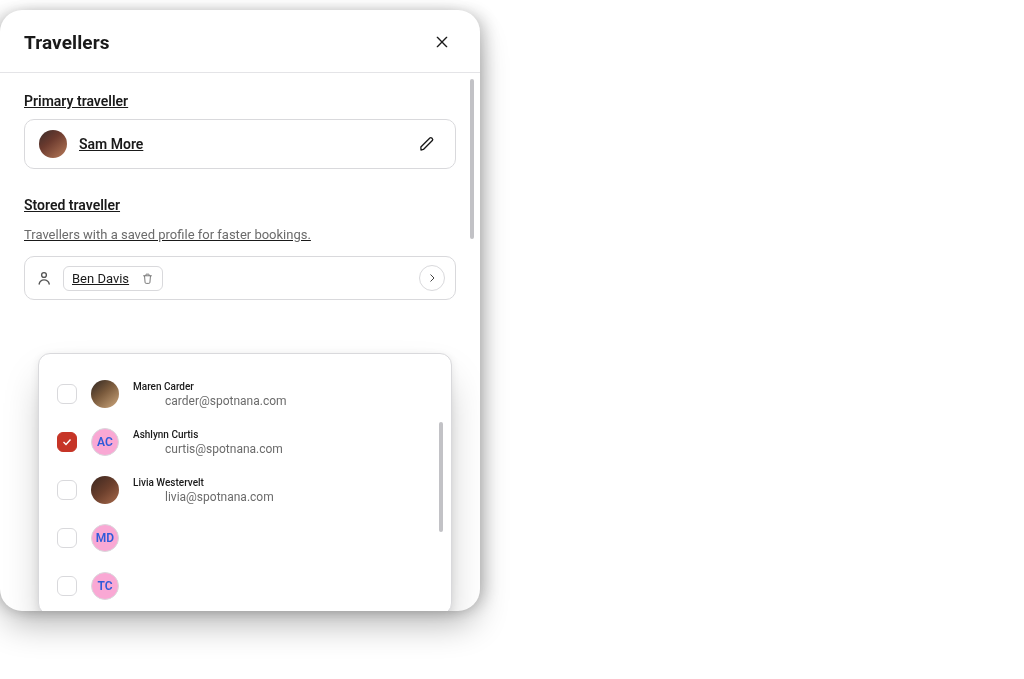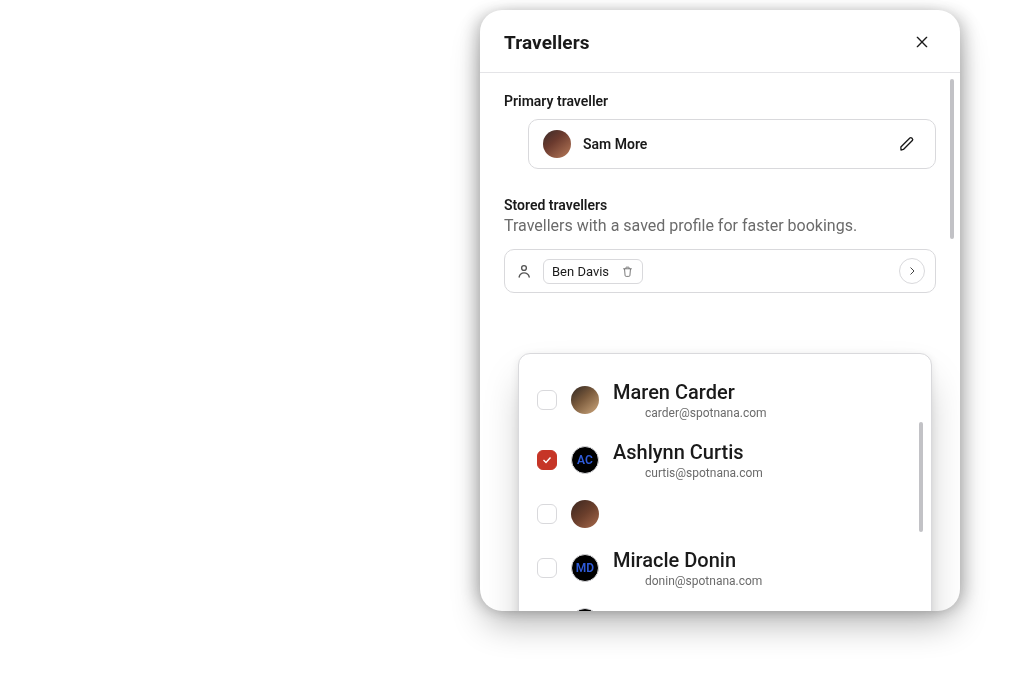--- a/index.html
+++ b/index.html
@@ -15,22 +15,22 @@
   *{box-sizing:border-box;}
   html,body{margin:0;padding:0;height:100%;}
   body{
     background:#ffffff;
     font-family:-apple-system,BlinkMacSystemFont,"Segoe UI",Roboto,Helvetica,Arial,sans-serif;
     font-size:14px;
     color:var(--text);
     overflow:hidden;
   }
   .stage{
-    width:960px;height:679px;position:relative;
-    display:flex;align-items:flex-start;justify-content:flex-end;
+    width:832px;height:679px;position:relative;
+    display:flex;align-items:flex-start;justify-content:flex-start;
     padding-top:10px;
   }
   .modal{
     width:var(--modal-w);
     background:#fff;
     border-radius:22px;
     box-shadow:
       8px 0 16px -4px rgba(0,0,0,.22),
       -8px 0 16px -4px rgba(0,0,0,.22),
       0 18px 34px -6px rgba(0,0,0,.30);
@@ -65,40 +65,40 @@
     background:var(--scroll); border-radius:3px;
   }
 
   .section-label{
     font-size:14px; font-weight:600; color:var(--text); margin:0 0 10px 0;
   }
   .row-card{
     border:1px solid var(--chip-border);
     border-radius:10px;
     padding:10px 14px;
-    display:flex;align-items:center;gap:12px;margin-left:24px;
+    display:flex;align-items:center;gap:12px;
   }
   .avatar{
     width:28px;height:28px;border-radius:50%;display:flex;align-items:center;justify-content:center;
     font-size:12px;font-weight:600;flex:0 0 28px;
   }
   .avatar.photo{background:linear-gradient(140deg,#3a2c2a 0%,#6b3a2e 40%,#b87b5a 100%);}
   .avatar.photo2{background:linear-gradient(140deg,#2e2521 0%,#7a5a3c 45%,#cfa97e 100%);}
   .avatar.photo3{background:linear-gradient(140deg,#3a261f 0%,#6b3f2c 50%,#a86a4c 100%);}
-  .avatar.initials{background:#000000;border:1px solid var(--chip-border);color:var(--avatar-blue);}
+  .avatar.initials{background:#f9a8d4;border:1px solid var(--chip-border);color:var(--avatar-blue);}
   .grow{flex:1 1 auto;min-width:0;}
   .name{font-weight:600;font-size:14px;color:var(--text);}
   .edit-btn{
     width:28px;height:28px;display:flex;align-items:center;justify-content:center;
     border:none;background:transparent;cursor:pointer;color:var(--text);border-radius:6px;padding:0;
   }
   .edit-btn svg{width:16px;height:16px;stroke:currentColor;}
 
   .stored-wrap{margin-top:28px;}
-  .sub{font-size:16px;color:var(--muted);margin:3px 0 14px 0;}
+  .sub{font-size:13px;color:var(--muted);margin:14px 0 14px 0;}
 
   .search-row{
     border:1px solid var(--chip-border);
     border-radius:10px;
     padding:8px 10px;
     display:flex;align-items:center;gap:10px;
   }
   .search-row .person-icon{width:18px;height:18px;color:#555;display:flex;align-items:center;justify-content:center;}
   .chip{
     display:inline-flex;align-items:center;gap:11px;
@@ -139,30 +139,30 @@
     padding:10px 6px;
   }
   .check{
     width:20px;height:20px;border:1.5px solid var(--chip-border);border-radius:6px;
     display:flex;align-items:center;justify-content:center;
     cursor:pointer;flex:0 0 20px;
   }
   .check.checked{background:var(--accent);border-color:var(--accent);}
   .check.checked svg{stroke:#fff;stroke-width:2.8;width:12px;height:12px;}
   .who{display:flex;flex-direction:column;min-width:0;}
-  .who .nm{font-size:20px;font-weight:500;color:var(--text);}
+  .who .nm{font-size:10px;font-weight:500;color:var(--text);}
   .who .em{font-size:12px;color:var(--muted);margin-top:2px;margin-left:32px;}
   
   .list-scroll{
     position:absolute;right:8px;top:68px;width:4px;height:110px;
     background:var(--scroll);border-radius:3px;
   }
 
   
-  .modal-body{min-height:520px;}
+  .modal-body{min-height:520px;text-decoration:underline;}
 </style>
 </head>
 <body>
 
 <div class="stage">
   <div class="modal">
 
     <div class="modal-header">
       <div class="modal-title">Travellers</div>
       <button class="icon-btn">
@@ -181,21 +181,21 @@
         <div class="avatar photo"></div>
         <div class="grow name">Sam More</div>
         <button class="edit-btn">
           <svg viewBox="0 0 24 24" fill="none" stroke-width="2" stroke-linecap="round" stroke-linejoin="round">
               <path d="M3 21l3.6-.8L20 6.8a2 2 0 0 0 0-2.8l-.9-.9a2 2 0 0 0-2.8 0L2.8 16.4 3 21z"></path>
             </svg>
         </button>
       </div>
 
       <div class="stored-wrap">
-        <p class="section-label" style="margin-bottom:2px">Stored travellers</p>
+        <p class="section-label" style="margin-bottom:2px">Stored traveller</p>
         <p class="sub">Travellers with a saved profile for faster bookings.</p>
 
         <div class="search-row">
           <span class="person-icon">
             <svg viewBox="0 0 24 24" fill="none" stroke="currentColor" stroke-width="1.8" stroke-linecap="round" stroke-linejoin="round">
                 <circle cx="12" cy="8" r="3.2"></circle>
                 <path d="M5.5 20c1-4 4-5.5 6.5-5.5S18 16 19 20"></path>
               </svg>
           </span>
           <span class="chip">
@@ -236,29 +236,29 @@
             <span class="avatar initials">AC</span>
             <span class="who">
               <span class="nm">Ashlynn Curtis</span>
               <span class="em">curtis@spotnana.com</span>
             </span>
           </li>
 
           <li>
             <span class="check"></span>
             <span class="avatar photo3"></span>
+            <span class="who">
+              <span class="nm">Livia Westervelt</span>
+              <span class="em">livia@spotnana.com</span>
+            </span>
           </li>
 
           <li>
             <span class="check"></span>
             <span class="avatar initials">MD</span>
-            <span class="who">
-              <span class="nm">Miracle Donin</span>
-              <span class="em">donin@spotnana.com</span>
-            </span>
           </li>
 
           <li>
             <span class="check"></span>
             <span class="avatar initials">TC</span>
           </li>
 
         </ul>
       </div>
 

